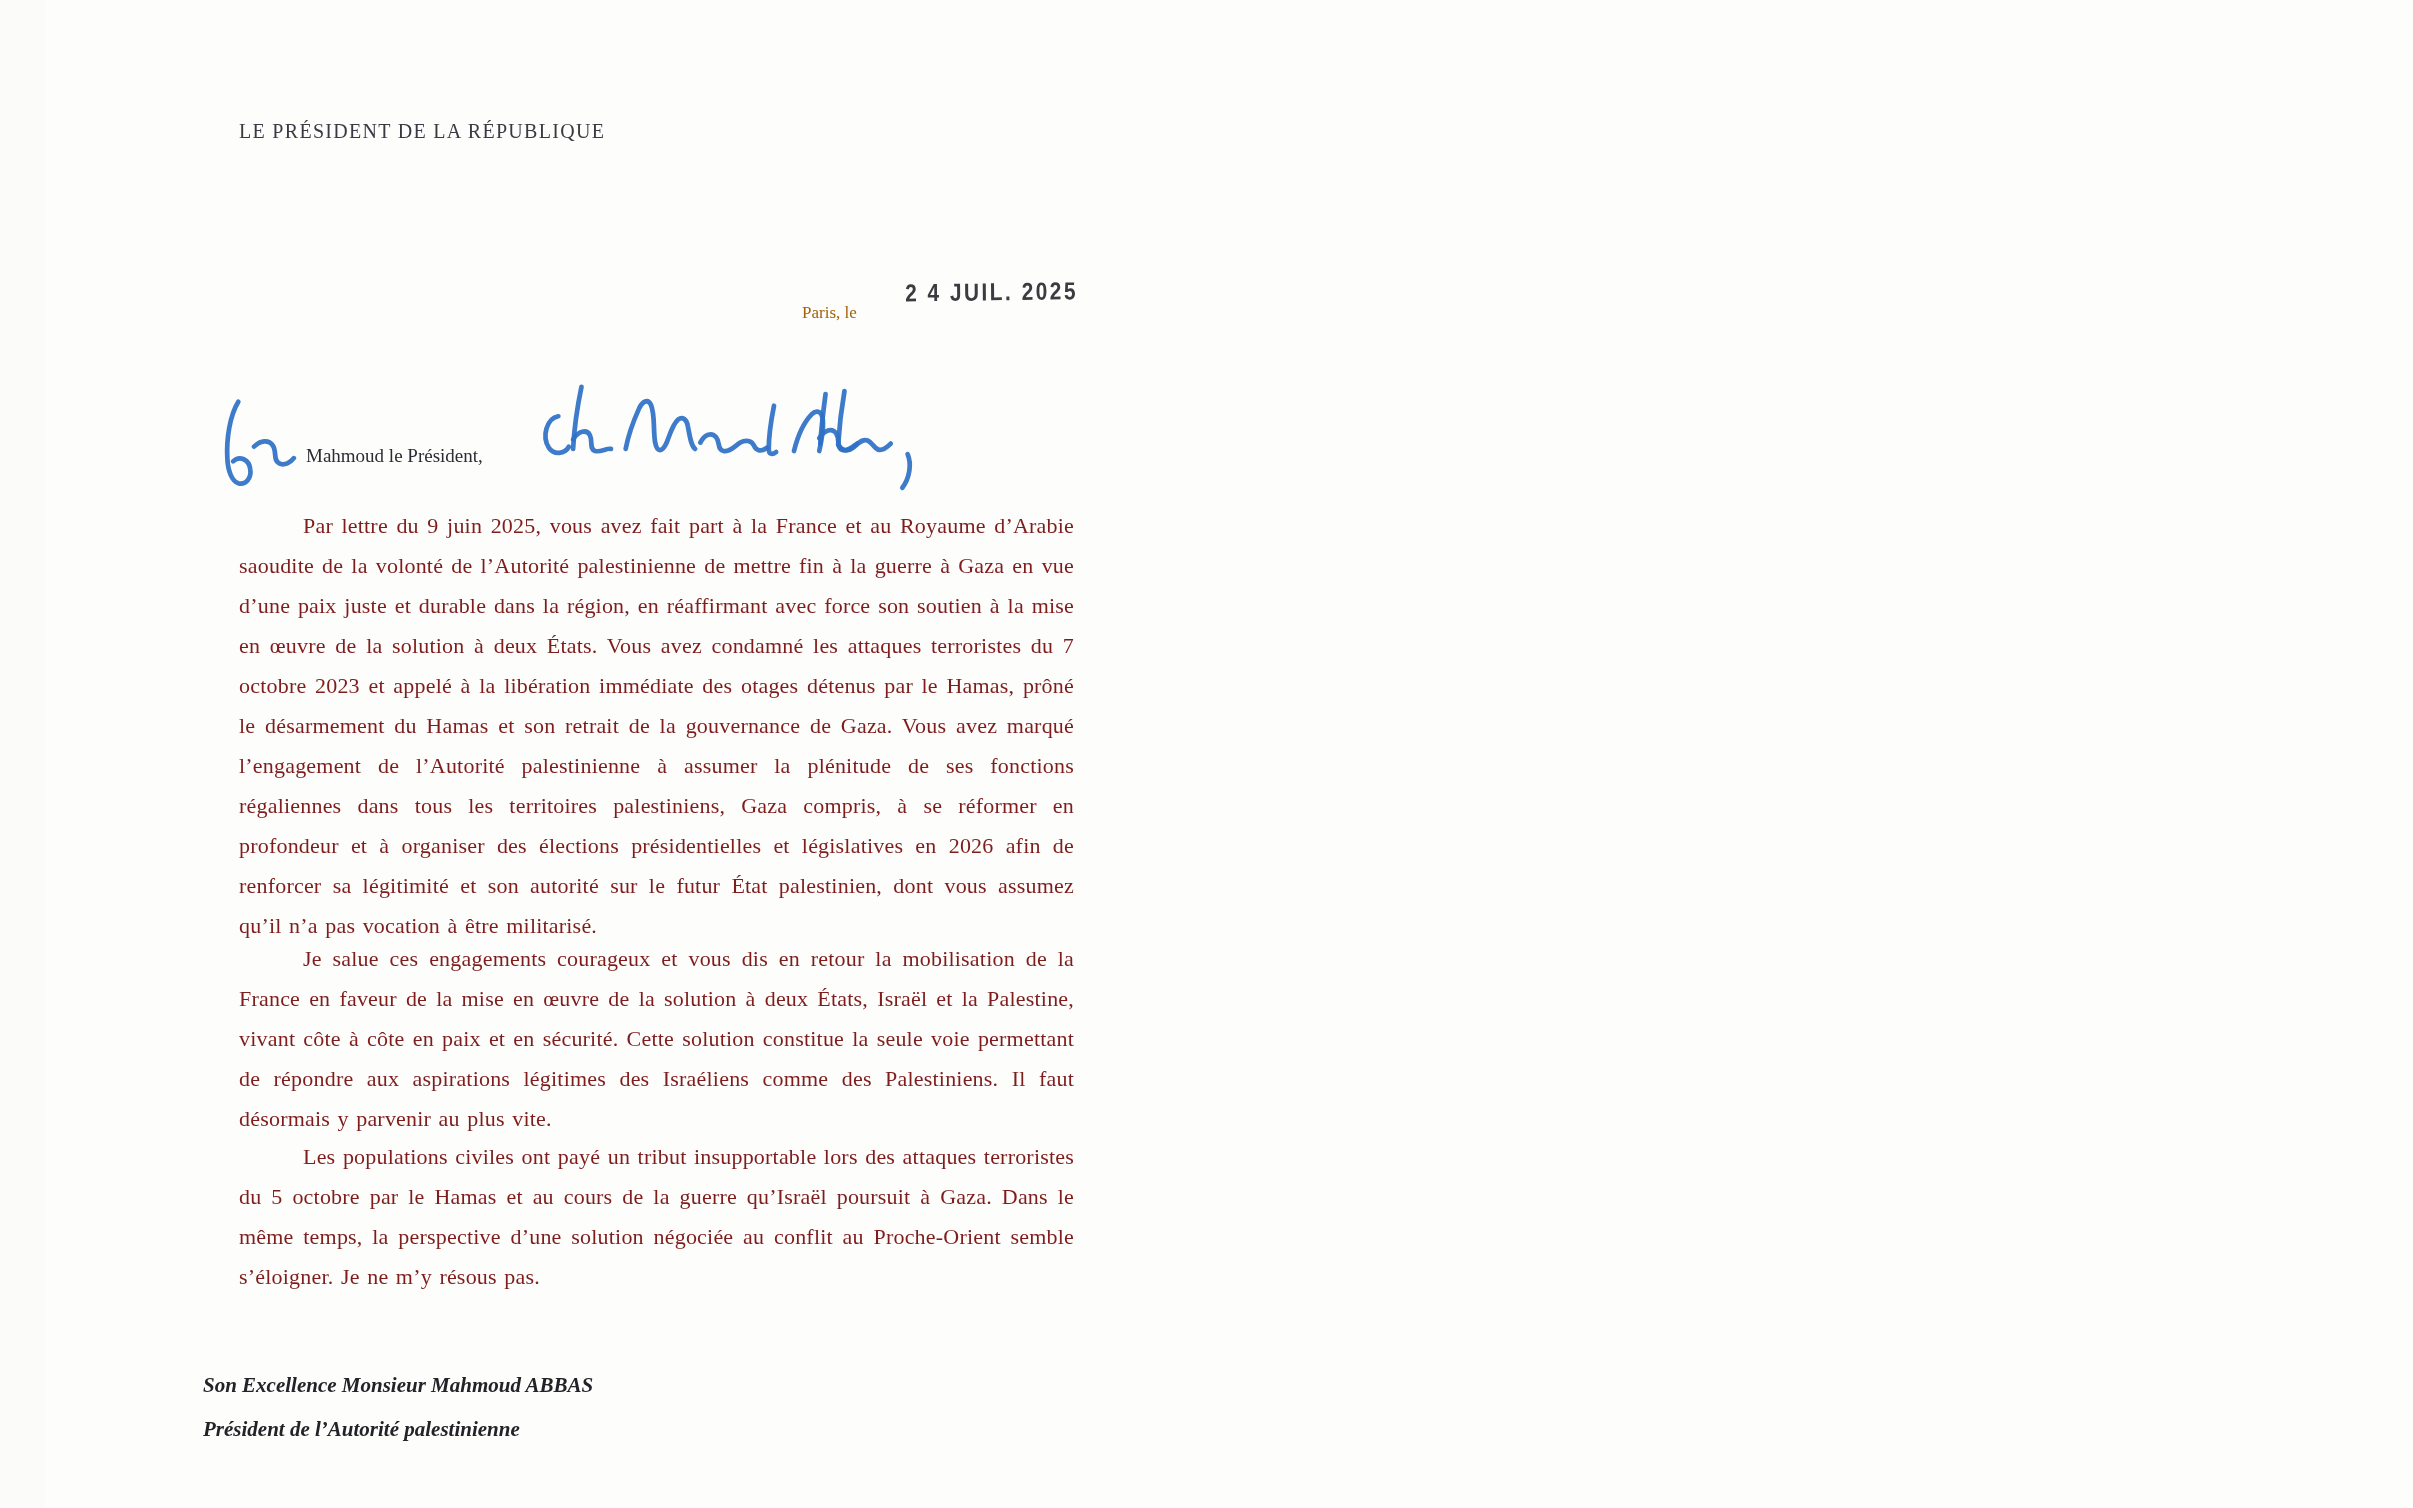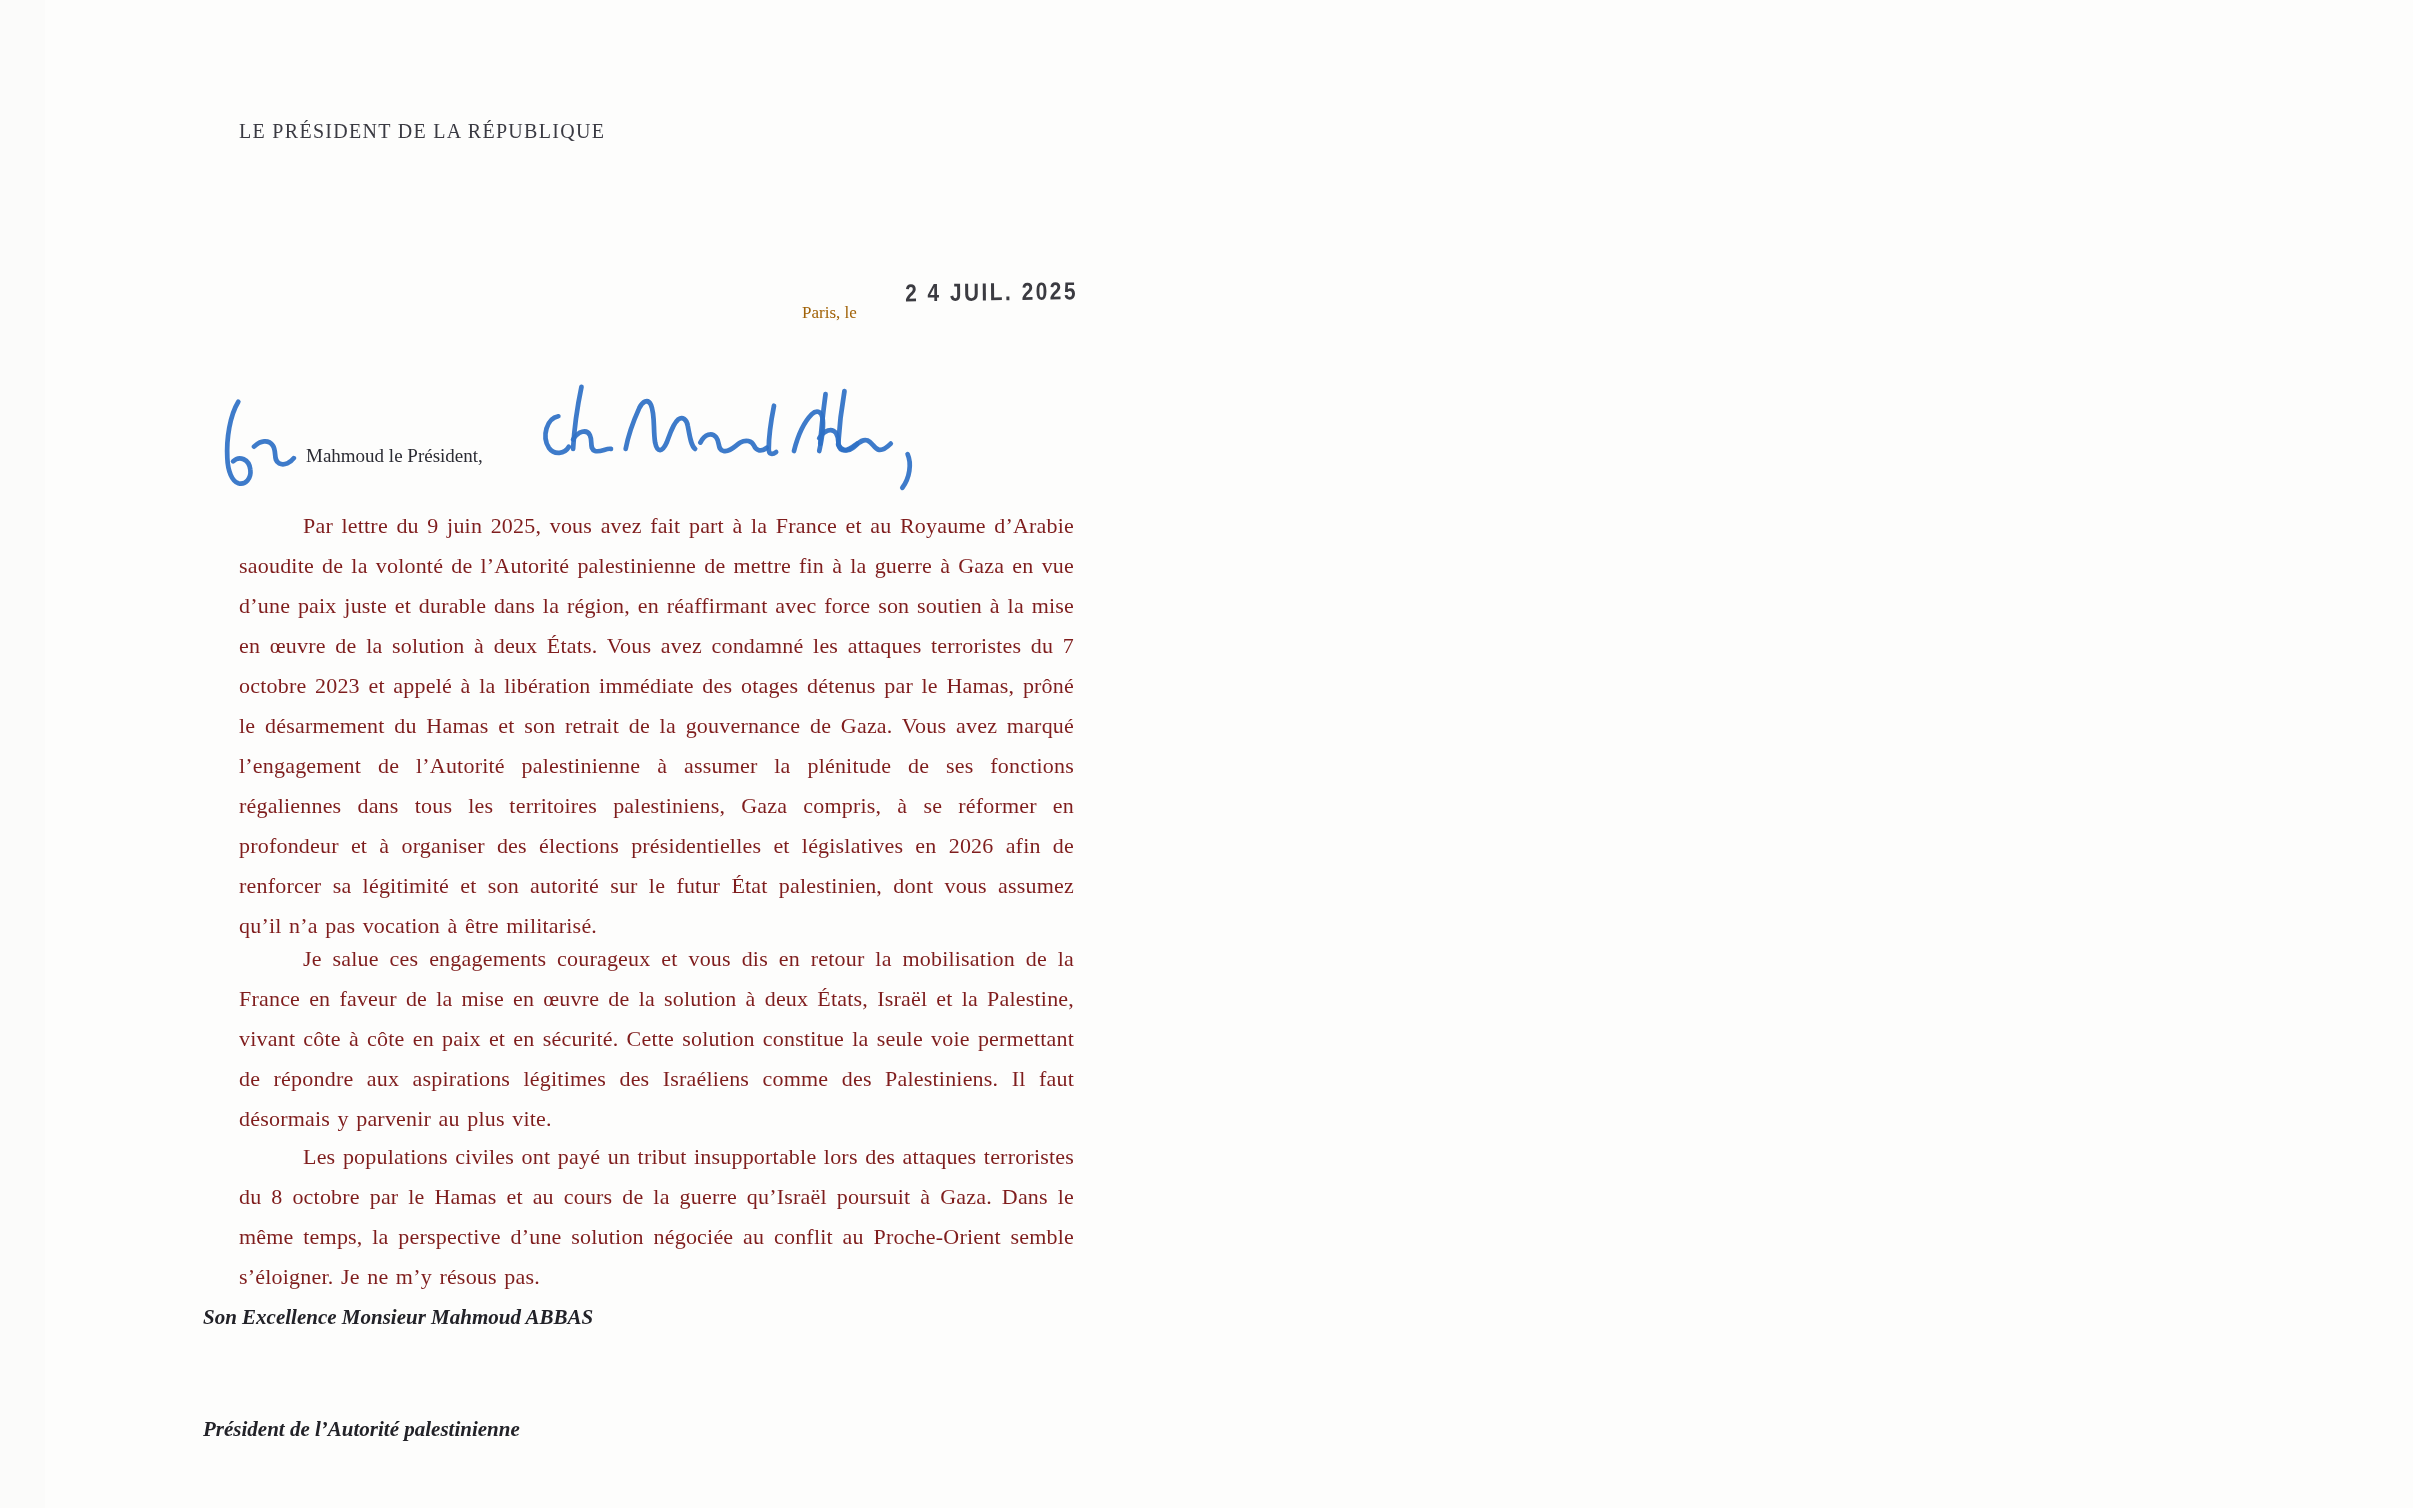--- a/index.html
+++ b/index.html
@@ -80,23 +80,23 @@
     <path d="M548,122 C558,106 572,102 580,112 C588,124 580,140 592,144 C602,147 612,138 620,132"></path>
     <path d="M560,38 C556,68 552,102 550,132"></path>
     <path d="M596,32 C590,66 586,102 584,134 C590,146 602,148 612,140 C622,132 630,122 640,126 C650,130 652,142 662,144 C670,145 678,138 684,132"></path>
     <path d="M716,152 C724,170 720,198 706,216"></path>
   </svg>
 
   <p class="body-par indent-l" style="top:506px;">Par lettre du 9 juin 2025, vous avez fait part à la France et au Royaume d’Arabie saoudite de la volonté de l’Autorité palestinienne de mettre fin à la guerre à Gaza en vue d’une paix juste et durable dans la région, en réaffirmant avec force son soutien à la mise en œuvre de la solution à deux États. Vous avez condamné les attaques terroristes du 7 octobre 2023 et appelé à la libération immédiate des otages détenus par le Hamas, prôné le désarmement du Hamas et son retrait de la gouvernance de Gaza. Vous avez marqué l’engagement de l’Autorité palestinienne à assumer la plénitude de ses fonctions régaliennes dans tous les territoires palestiniens, Gaza compris, à se réformer en profondeur et à organiser des élections présidentielles et législatives en 2026 afin de renforcer sa légitimité et son autorité sur le futur État palestinien, dont vous assumez qu’il n’a pas vocation à être militarisé.</p>
 
   <p class="body-par indent-l" style="top:939px;">Je salue ces engagements courageux et vous dis en retour la mobilisation de la France en faveur de la mise en œuvre de la solution à deux États, Israël et la Palestine, vivant côte à côte en paix et en sécurité. Cette solution constitue la seule voie permettant de répondre aux aspirations légitimes des Israéliens comme des Palestiniens. Il faut désormais y parvenir au plus vite.</p>
 
-  <p class="body-par indent-l" style="top:1137px;">Les populations civiles ont payé un tribut insupportable lors des attaques terroristes du 8 octobre par le Hamas et au cours de la guerre qu’Israël poursuit à Gaza. Dans le même temps, la perspective d’une solution négociée au conflit au Proche-Orient semble s’éloigner. Je ne m’y résous pas.</p>
+  <p class="body-par indent-l" style="top:1137px;">Les populations civiles ont payé un tribut insupportable lors des attaques terroristes du 5 octobre par le Hamas et au cours de la guerre qu’Israël poursuit à Gaza. Dans le même temps, la perspective d’une solution négociée au conflit au Proche-Orient semble s’éloigner. Je ne m’y résous pas.</p>
 
-  <p class="addressee" style="top:1305px;">Son Excellence Monsieur Mahmoud ABBAS</p>
+  <p class="addressee" style="top:1373px;">Son Excellence Monsieur Mahmoud ABBAS</p>
 
   <p class="addressee" style="top:1417px;">Président de l’Autorité palestinienne</p>
 </div>
 
 <div class="sheet" id="page-right">
 
   
 
   
 

